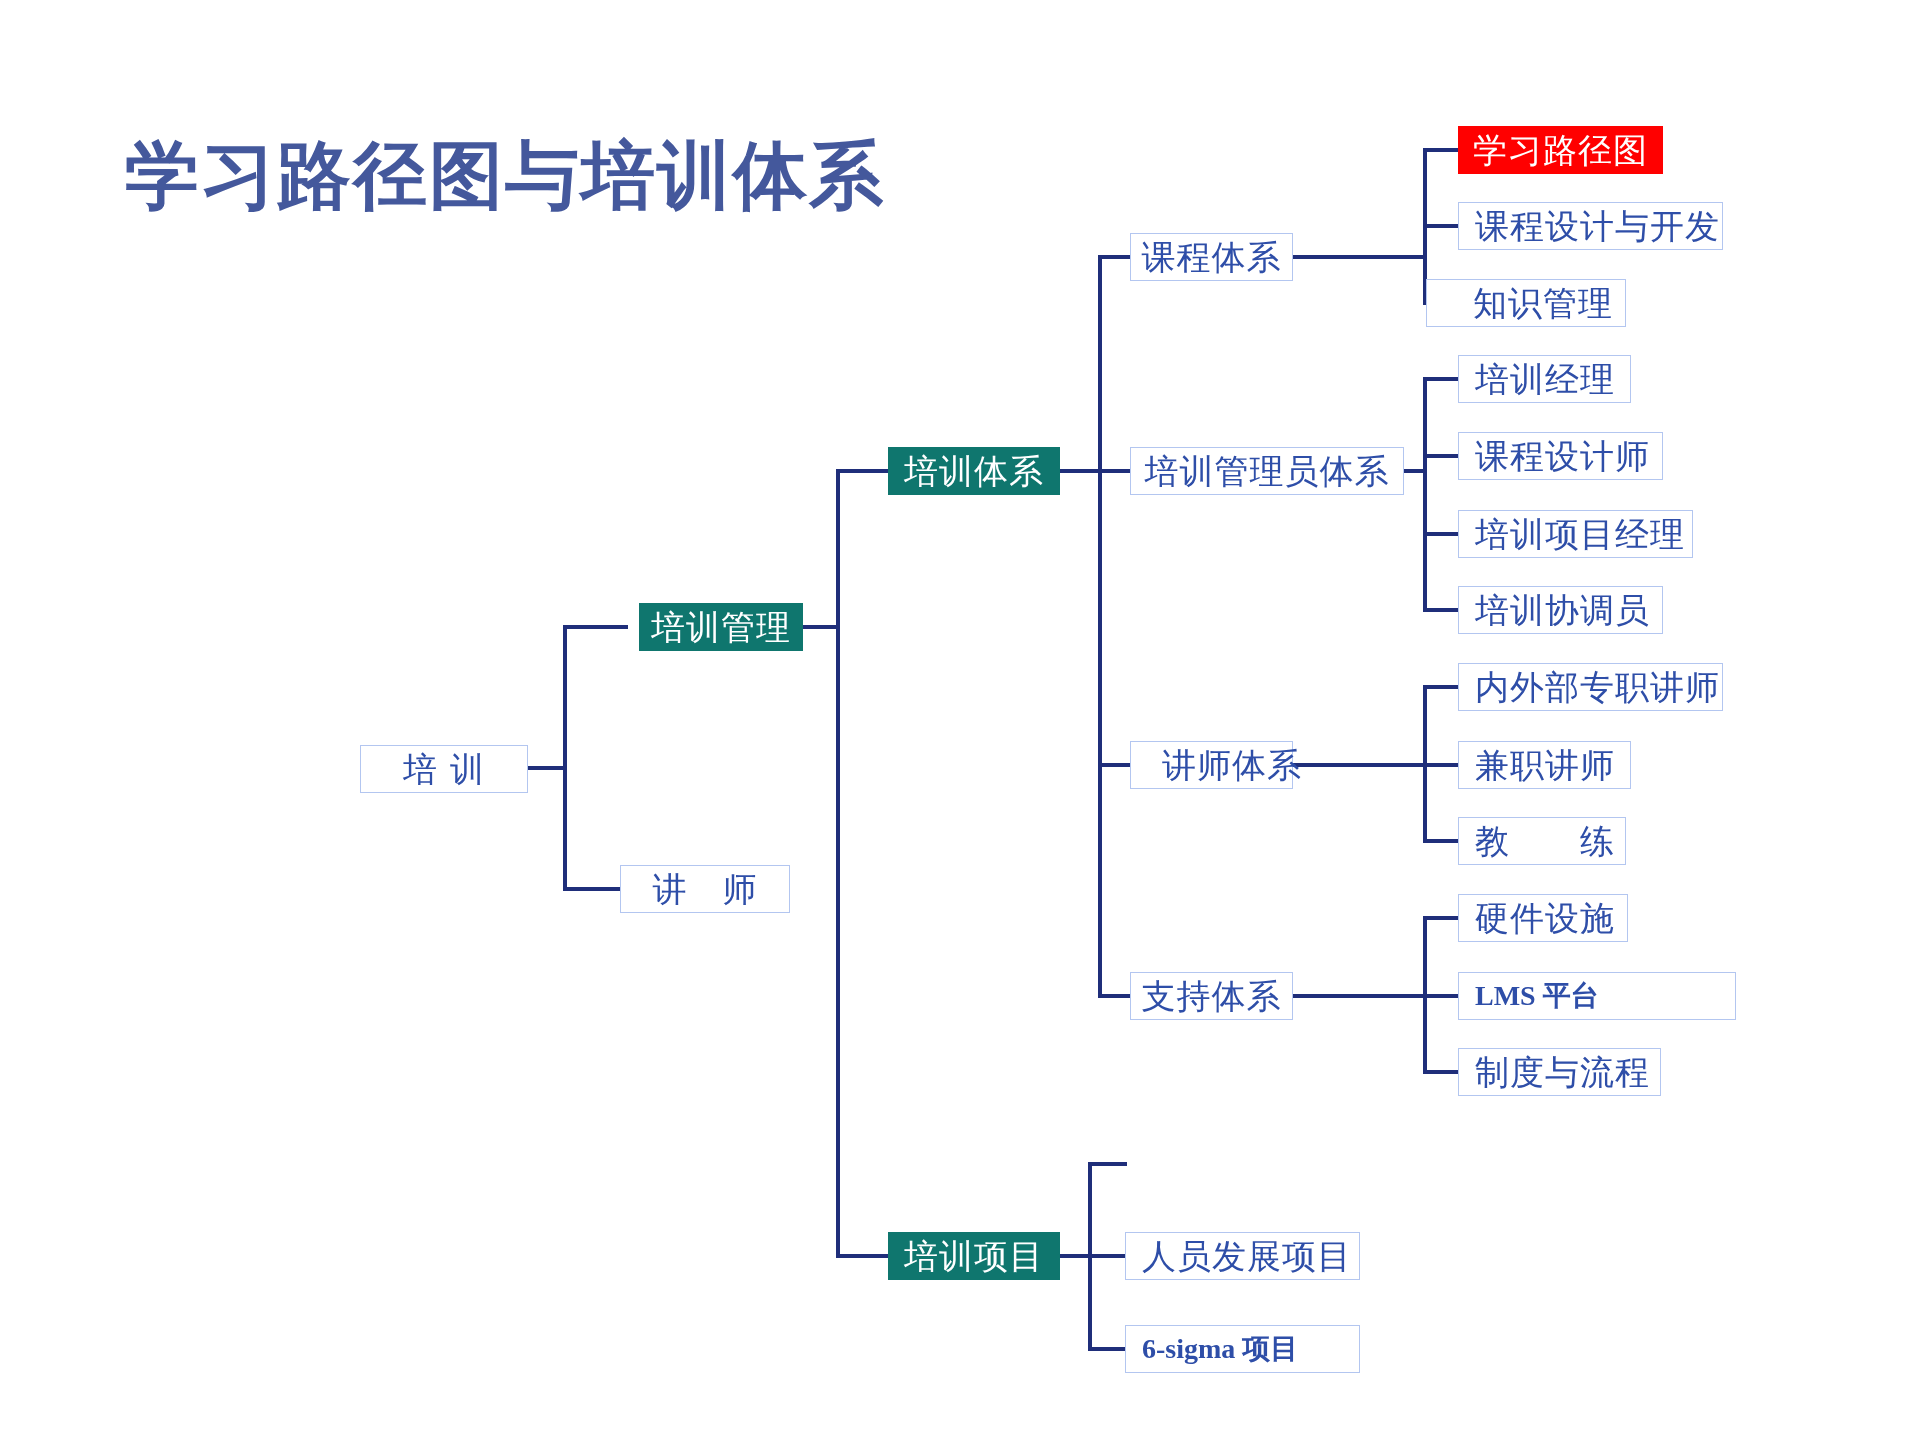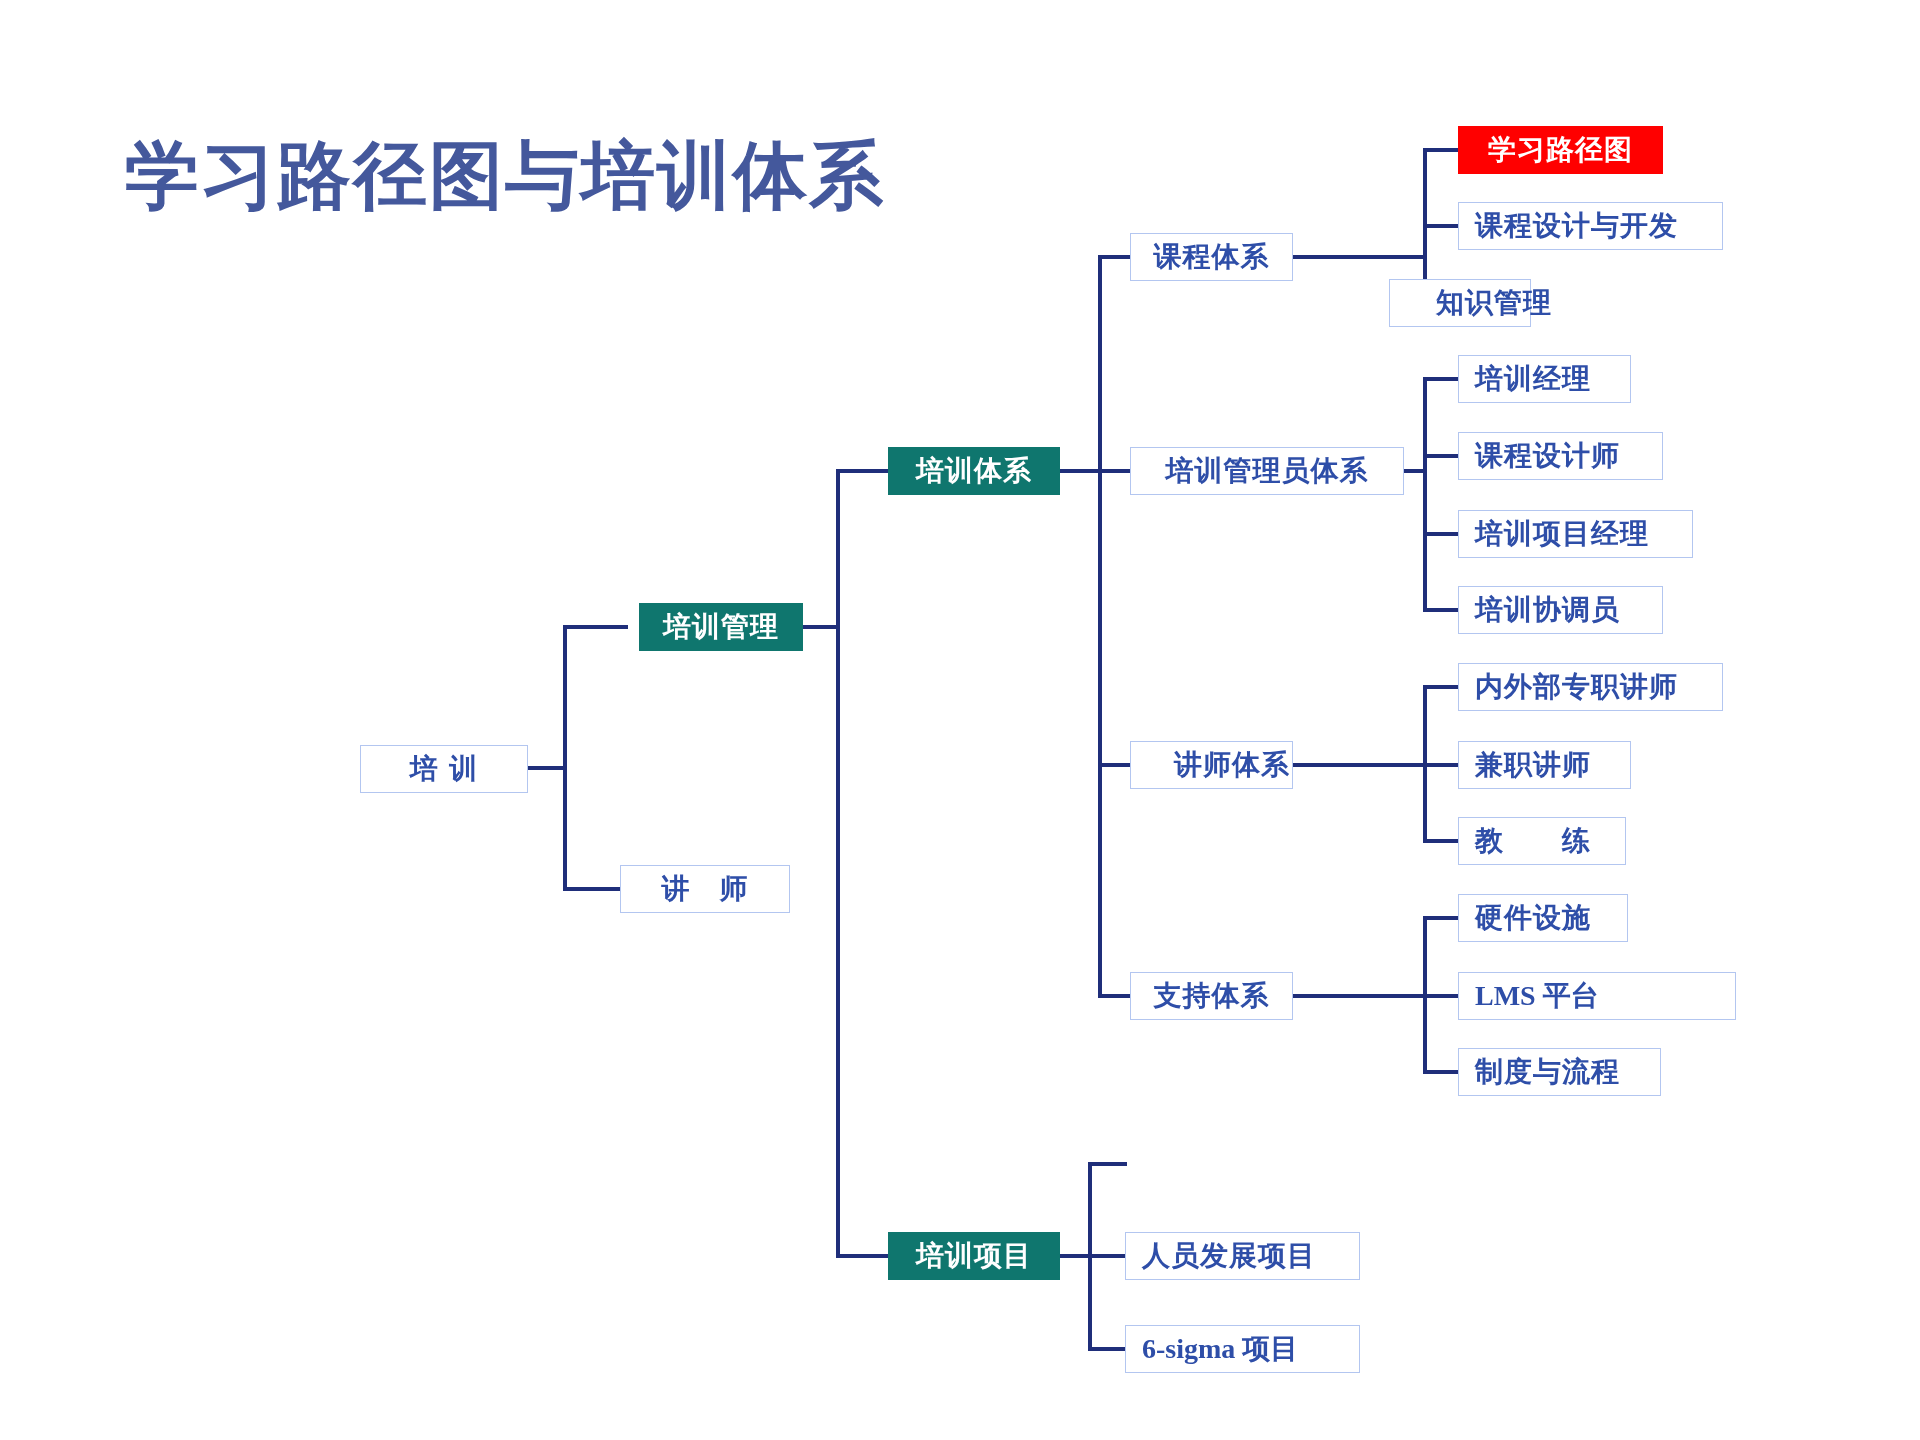--- a/index.html
+++ b/index.html
@@ -34,22 +34,22 @@
     width: 1920px;
     height: 1440px;
     pointer-events: none;
   }
   .node {
     position: absolute;
     box-sizing: border-box;
     display: flex;
     align-items: center;
     font-family: "DejaVu Serif", "Liberation Serif", serif;
-    font-weight: bold;
-    font-size: 28px;
+    font-weight: normal;
+    font-size: 34px;
     line-height: 1;
     white-space: nowrap;
     letter-spacing: 1px;
   }
   .node.plain {
     background: #ffffff;
     border: 1px solid #B3C6F0;
     color: #2E4EA8;
     justify-content: flex-start;
     padding-left: 16px;
@@ -181,21 +181,21 @@
   </div>
 
   <div class="node alert" style="left:1458px; top:126px; width:205px; height:48px;">
     <span>学习路径图</span>
   </div>
 
   <div class="node plain" style="left:1458px; top:202px; width:265px; height:48px;">
     <span>课程设计与开发</span>
   </div>
 
-  <div class="node plain" style="left:1389px; top:279px; width:142px; height:48px;padding-left:46px;">
+  <div class="node plain" style="left:1426px; top:279px; width:200px; height:48px;padding-left:46px;">
     <span>知识管理</span>
   </div>
 
   <div class="node plain" style="left:1458px; top:355px; width:173px; height:48px;">
     <span>培训经理</span>
   </div>
 
   <div class="node plain" style="left:1458px; top:432px; width:205px; height:48px;">
     <span>课程设计师</span>
   </div>

